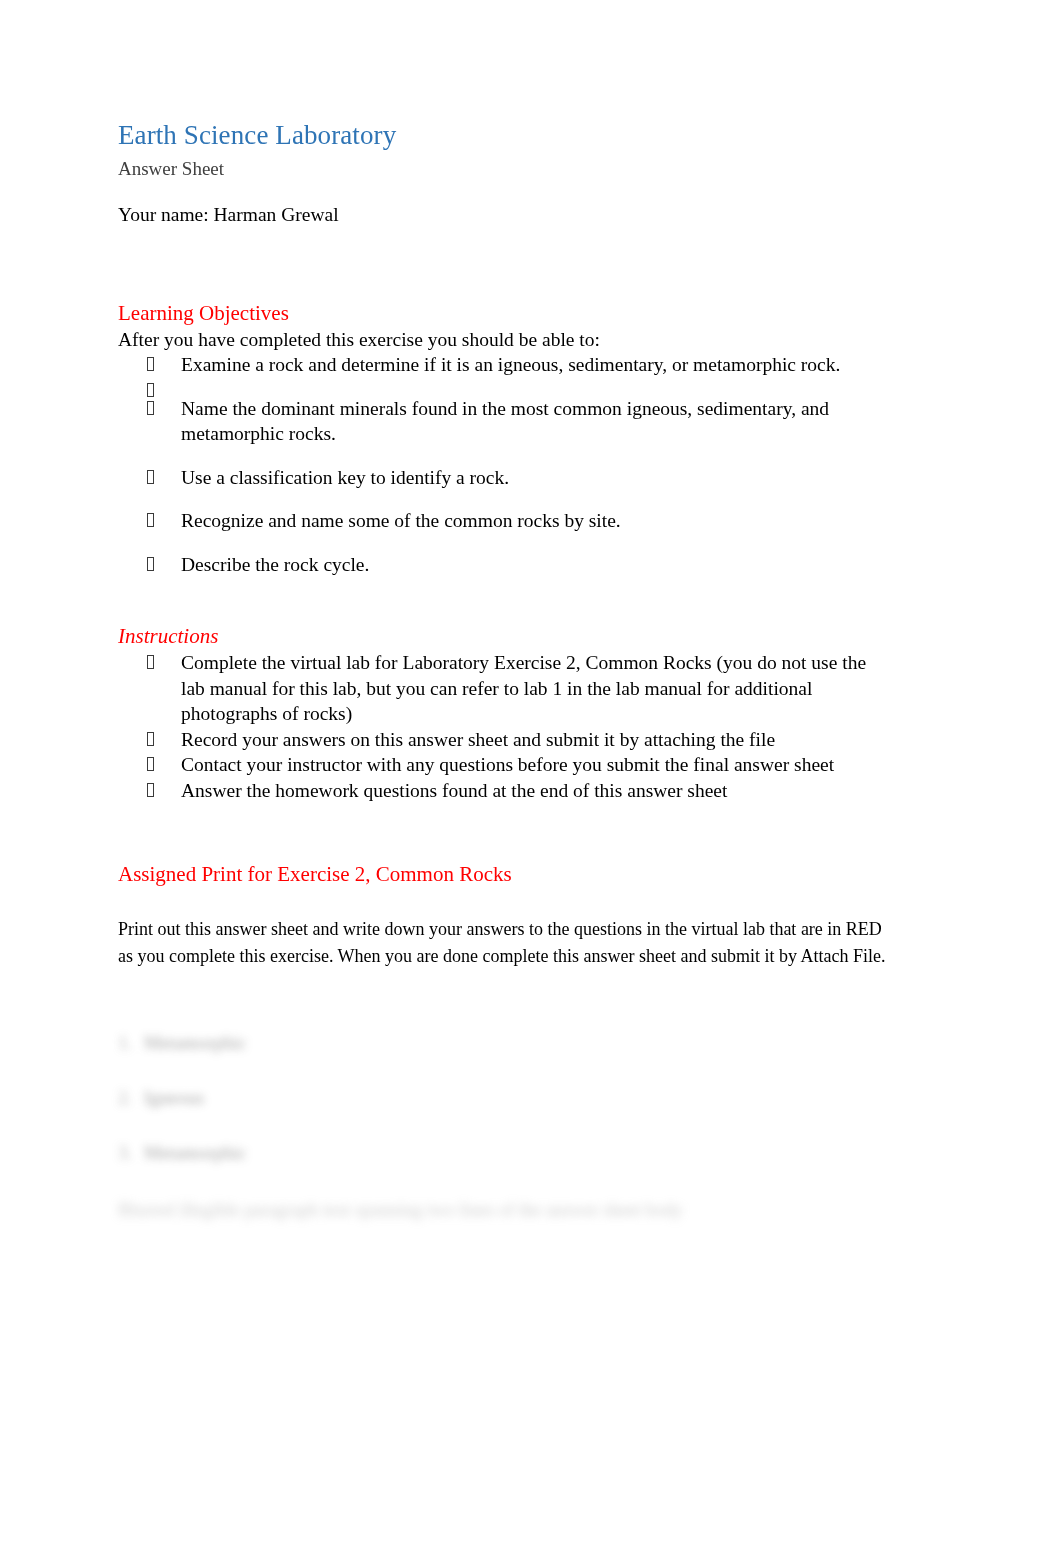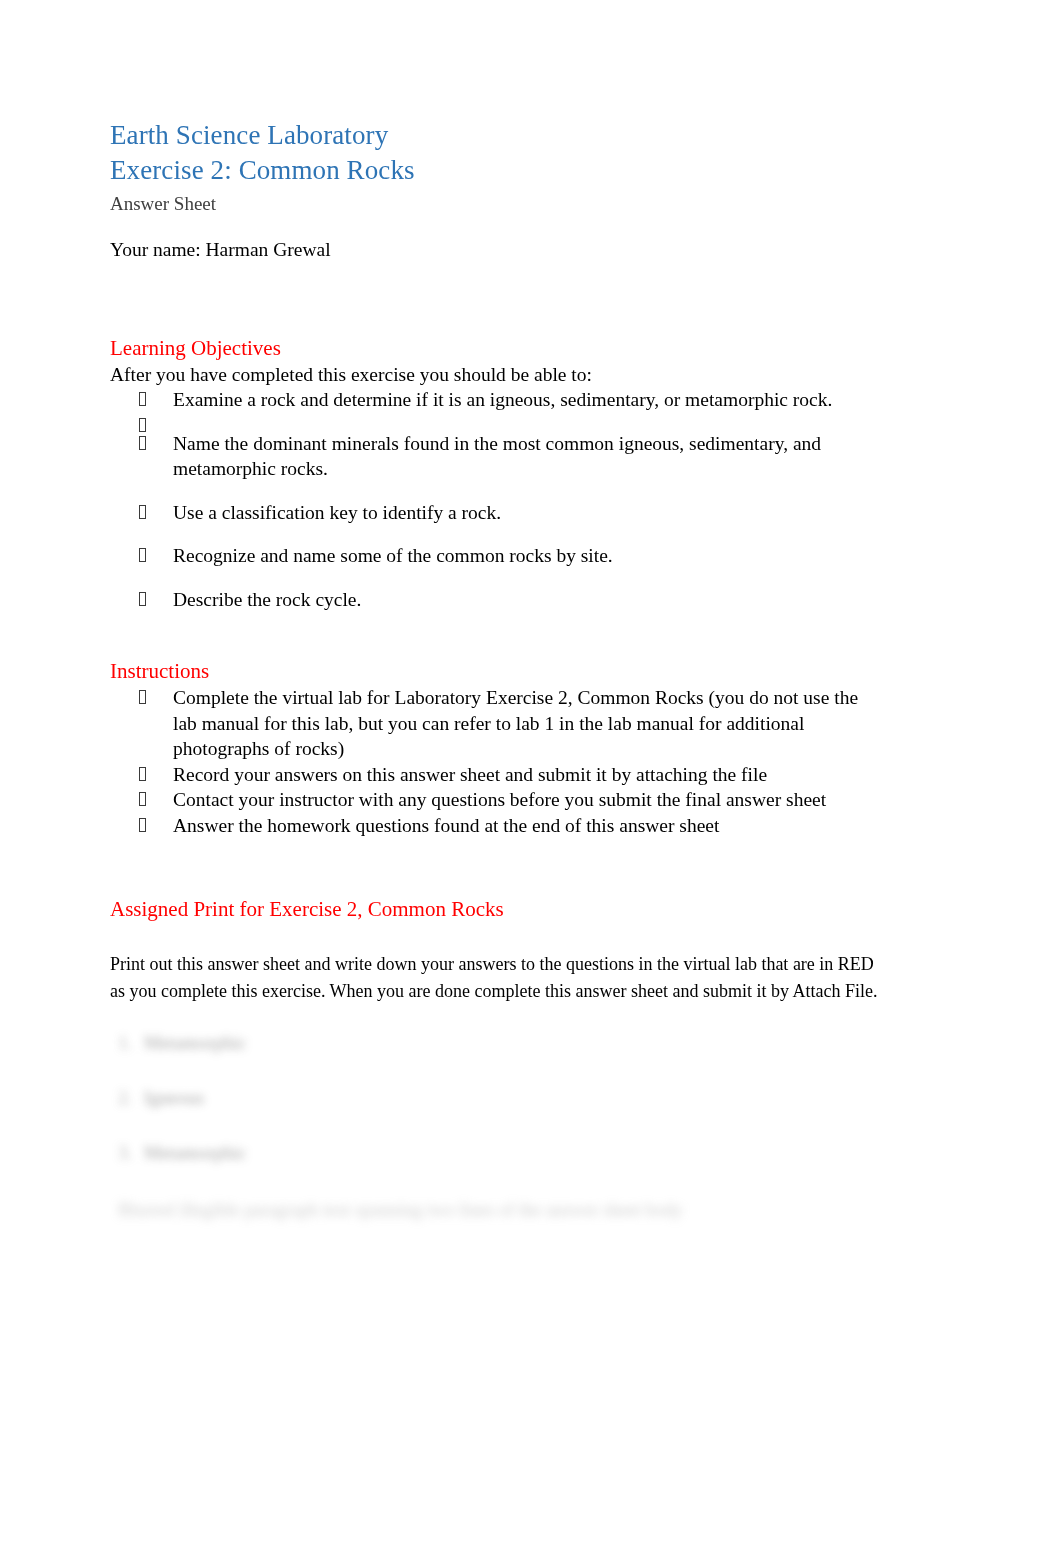--- a/index.html
+++ b/index.html
@@ -20,21 +20,21 @@
     position: absolute;
     left: 0; top: 0;
     width: 1062px;
     height: 1561px;
     background: #ffffff;
     overflow: hidden;
   }
 
   .content {
     position: absolute;
-    left: 110px;
+    left: 118px;
     top: 118px;
     width: 772px;
   }
 
   
   .title-1, .title-2 {
     color: #2e74b5;
     font-size: 27px;
     line-height: 34px;
     font-weight: normal;
@@ -59,21 +59,21 @@
 
   .red-heading {
     color: #ff0000;
     font-size: 21px;
     line-height: 27px;
     font-weight: normal;
     margin: 0;
   }
 
   .h-learning { margin-top: 72px; }
-  .h-instructions { margin-top: 46px; }
+  .h-instructions { margin-top: 46px; font-style: italic; }
   .h-assigned { margin-top: 58px; }
 
   .lead {
     font-size: 19.5px;
     line-height: 25px;
     margin: 0;
   }
 
   
   ul.tofu-list {
@@ -141,21 +141,20 @@
   }
 </style>
 </head>
 <body>
 
 <div class="page">
 
   <div class="content">
 
     <h1 class="title-1">Earth Science Laboratory</h1>
-    <h1 class="title-2">Exercise 2: Common Rocks</h1>
     <div class="subtitle">Answer Sheet</div>
 
     <div class="yourname">Your name: Harman Grewal</div>
 
     <h2 class="red-heading h-learning">Learning Objectives</h2>
     <p class="lead">After you have completed this exercise you should be able to:</p>
 
     <ul class="tofu-list">
       <li>
         <span class="tofu"></span>

